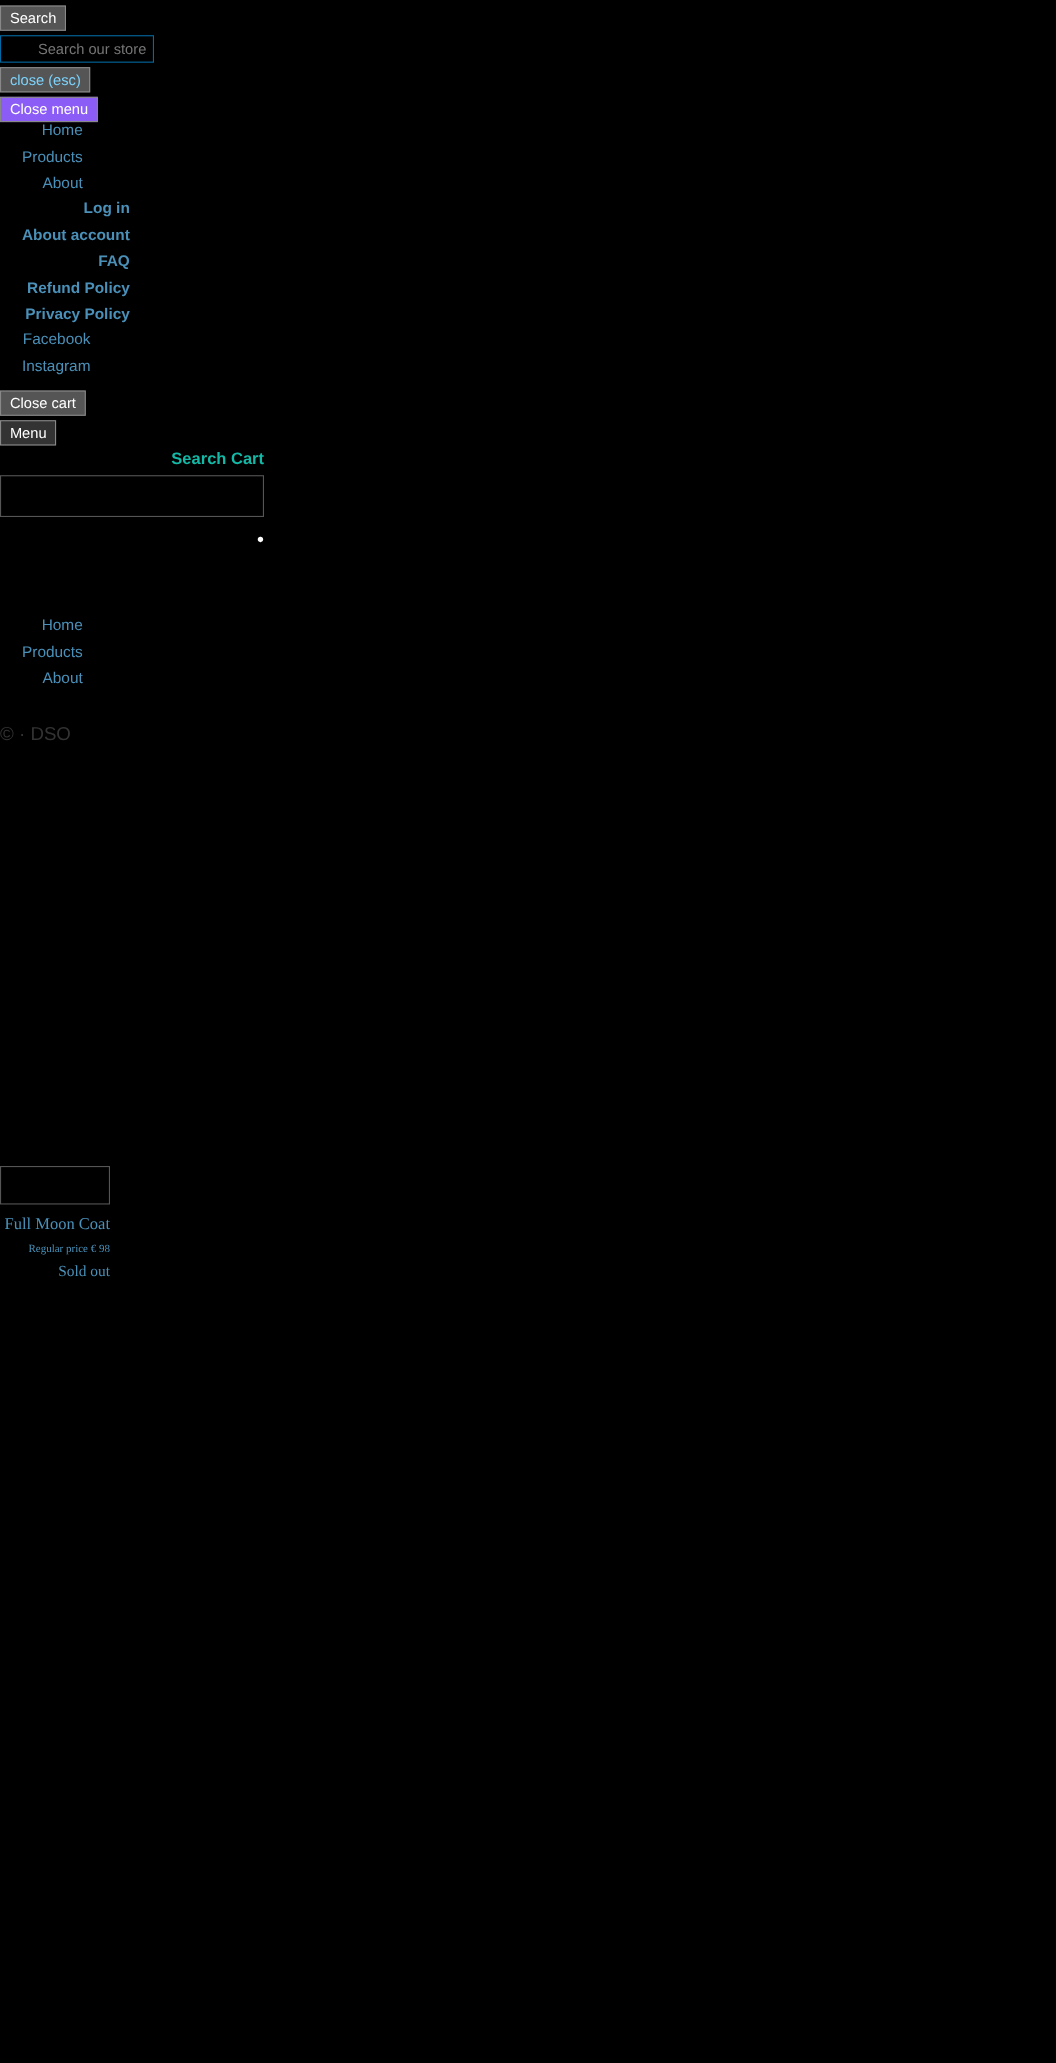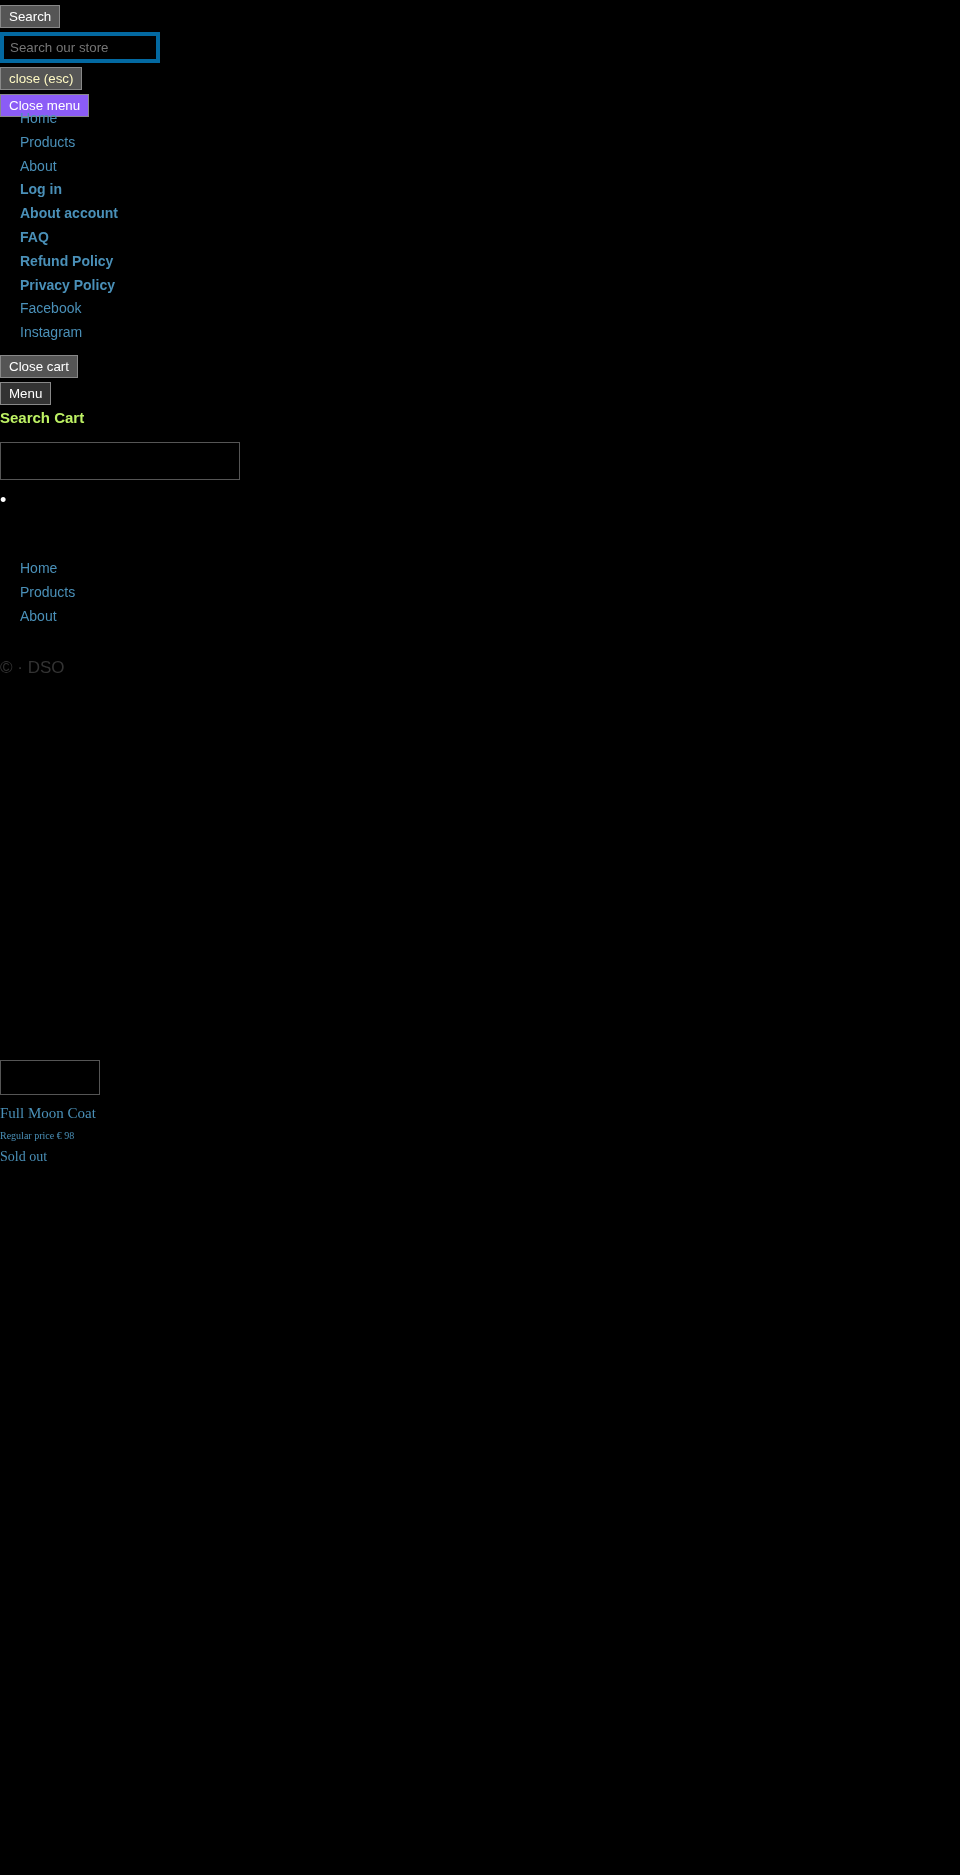--- a/index.html
+++ b/index.html
@@ -1,18 +1,19 @@
 <!DOCTYPE html>
 <html><head>
   <meta charset="utf-8">
   <style>
     * {
       margin: 0;
       padding: 0;
       box-sizing: border-box;
+      text-align: right;
     }
 
     body {
       background-color: #000;
       color: #fff;
       font-family: Arial, sans-serif;
       font-size: 14px;
       width: 960px;
       min-height: 1875px;
       position: relative;
@@ -29,31 +30,31 @@
       color: #fff;
       border: 1px solid #888;
       padding: 3px 8px;
       cursor: pointer;
       display: block;
       margin-bottom: 4px;
     }
 
     .search-input {
       background: #000;
-      border: 4px solid #0369a1;
+      border: 1px solid #0369a1;
       color: #888;
       padding: 4px 6px;
-      width: 160px;
+      width: 140px;
       display: block;
       margin-bottom: 4px;
     }
 
     .close-esc-button {
       background: #555;
-      color: #fef9c3;
+      color: #7dd3fc;
       border: 1px solid #888;
       padding: 3px 8px;
       cursor: pointer;
       display: block;
       margin-bottom: 4px;
     }
 
     .close-menu-button {
       background: #8b5cf6;
       color: #fff;
@@ -127,24 +128,24 @@
       background: #333;
       color: #fff;
       border: 1px solid #888;
       padding: 3px 8px;
       cursor: pointer;
       display: block;
       margin-bottom: 4px;
     }
 
     .search-cart-label {
-      color: #bef264;
+      color: #14b8a6;
       font-weight: bold;
       font-size: 15px;
-      margin-bottom: 16px;
+      margin-bottom: 6px;
       display: block;
     }
 
     .cart-search-input {
       background: #000;
       border: 1px solid #555;
       color: #888;
       padding: 4px 6px;
       width: 240px;
       height: 38px;

